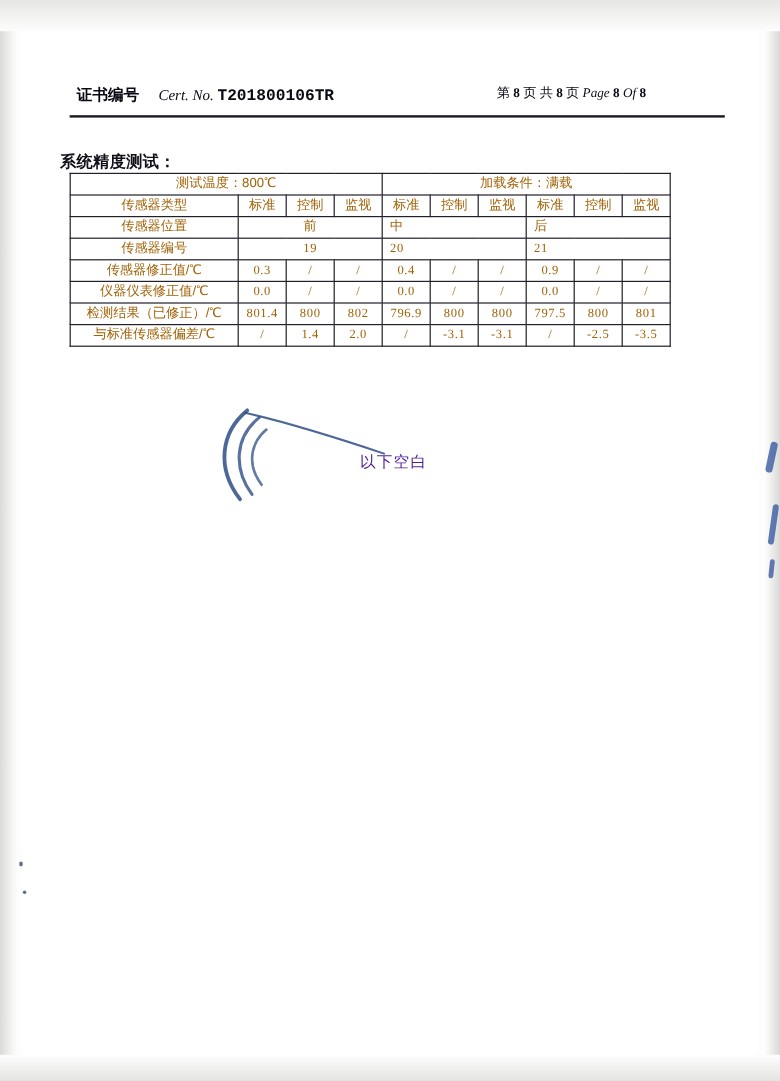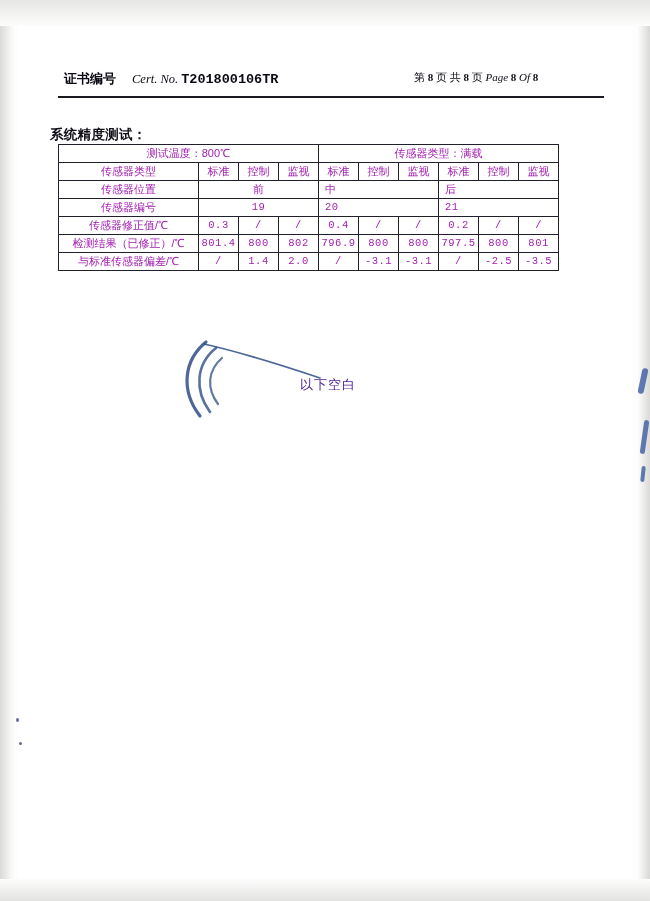--- a/index.html
+++ b/index.html
@@ -119,38 +119,38 @@
   .tbl-wrap {
     position: absolute;
     left: 58px;
     top: 144px;
     width: 500px;
   }
   table.grid {
     border-collapse: collapse;
     width: 500px;
     table-layout: fixed;
-    color: #a21caf;
+    color: #a16207;
   }
   table.grid td {
     border: 1px solid #20202a;
     height: 17px;
     font-size: 11px;
     text-align: center;
     vertical-align: middle;
     padding: 0 1px;
     line-height: 1.1;
     white-space: nowrap;
     font-family: "Liberation Sans", sans-serif;
   }
   table.grid td.label {
     font-size: 11px;
   }
   table.grid td.num {
-    font-family: Liberation Mono, monospace;
+    font-family: Liberation Serif, serif;
     font-size: 10.5px;
     letter-spacing: 0.5px;
   }
   table.grid td.leftish {
     text-align: left;
     padding-left: 6px;
   }
 
   
   .mark {
@@ -230,21 +230,21 @@
       <col style="width:40px">
         <col style="width:40px">
         <col style="width:40px">
       <col style="width:40px">
         <col style="width:40px">
         <col style="width:40px">
     </colgroup>
     <tbody>
       <tr>
         <td colspan="4" class="label">测试温度：800℃</td>
-        <td colspan="6" class="label">传感器类型：满载</td>
+        <td colspan="6" class="label">加载条件：满载</td>
       </tr>
       <tr>
         <td class="label">传感器类型</td>
         <td class="label">标准</td>
         <td class="label">控制</td>
         <td class="label">监视</td>
         <td class="label">标准</td>
         <td class="label">控制</td>
         <td class="label">监视</td>
         <td class="label">标准</td>
@@ -264,21 +264,33 @@
         <td colspan="3" class="num leftish">21</td>
       </tr>
       <tr>
         <td class="label">传感器修正值/℃</td>
         <td class="num">0.3</td>
         <td class="num">/</td>
         <td class="num">/</td>
         <td class="num">0.4</td>
         <td class="num">/</td>
         <td class="num">/</td>
-        <td class="num">0.2</td>
+        <td class="num">0.9</td>
+        <td class="num">/</td>
+        <td class="num">/</td>
+      </tr>
+      <tr>
+        <td class="label">仪器仪表修正值/℃</td>
+        <td class="num">0.0</td>
+        <td class="num">/</td>
+        <td class="num">/</td>
+        <td class="num">0.0</td>
+        <td class="num">/</td>
+        <td class="num">/</td>
+        <td class="num">0.0</td>
         <td class="num">/</td>
         <td class="num">/</td>
       </tr>
       <tr>
         <td class="label">检测结果（已修正）/℃</td>
         <td class="num">801.4</td>
         <td class="num">800</td>
         <td class="num">802</td>
         <td class="num">796.9</td>
         <td class="num">800</td>

